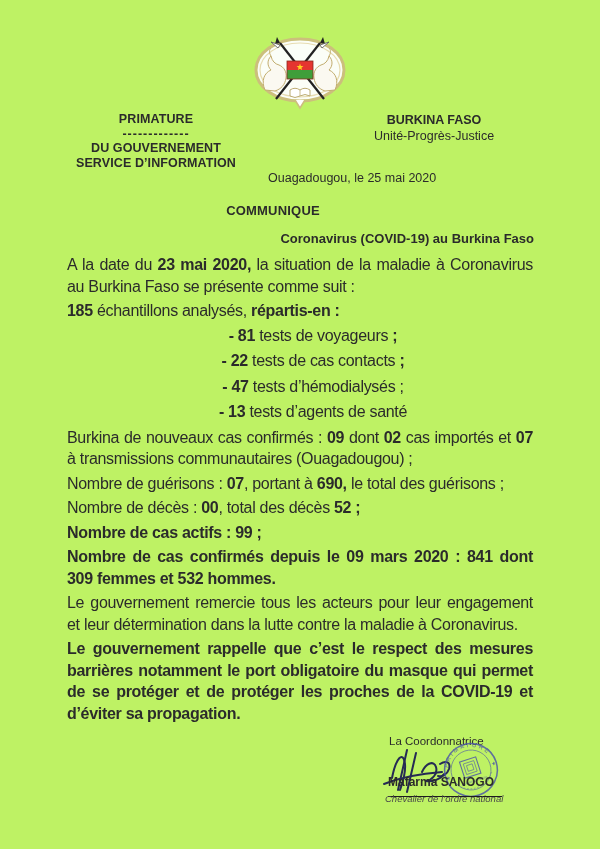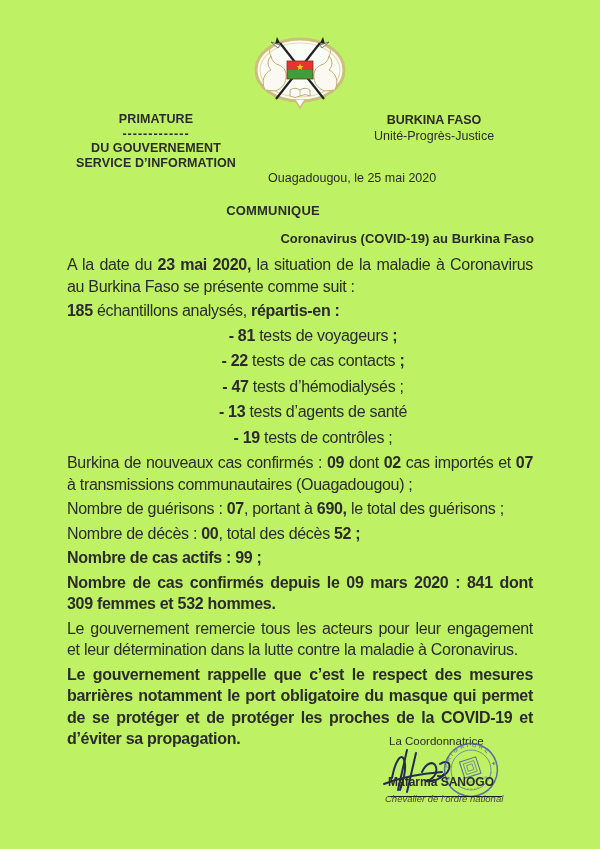--- a/index.html
+++ b/index.html
@@ -100,21 +100,20 @@
   <div class="title">COMMUNIQUE</div>
   <div class="subtitle">Coronavirus (COVID-19) au Burkina Faso</div>
 
   <div class="doc-body">
       <div class="para"><span>A la date du </span><span class="b">23 mai 2020,</span><span> la situation de la maladie à Coronavirus au Burkina Faso se présente comme suit :</span></div>
       <div class="para"><span class="b">185</span><span> échantillons analysés, </span><span class="b">répartis-en :</span></div>
       <div class="li"><span class="b">- 81</span><span> tests de voyageurs </span><span class="b">;</span></div>
       <div class="li"><span class="b">- 22</span><span> tests de cas contacts </span><span class="b">;</span></div>
       <div class="li"><span class="b">- 47</span><span> tests d’hémodialysés ;</span></div>
       <div class="li"><span class="b">- 13</span><span> tests d’agents de santé</span></div>
-      <div class="li"><span class="b">- 19</span><span> tests de contrôles ;</span></div>
       <div class="para"><span>Burkina de nouveaux cas confirmés : </span><span class="b">09</span><span> dont </span><span class="b">02</span><span> cas importés et </span><span class="b">07</span><span> à transmissions communautaires (Ouagadougou) ;</span></div>
       <div class="para"><span>Nombre de guérisons : </span><span class="b">07</span><span>, portant à </span><span class="b">690,</span><span> le total des guérisons ;</span></div>
       <div class="para"><span>Nombre de décès : </span><span class="b">00</span><span>, total des décès </span><span class="b">52 ;</span></div>
       <div class="para"><span class="b">Nombre de cas actifs : 99 ;</span></div>
       <div class="para"><span class="b">Nombre de cas confirmés depuis le 09 mars 2020 : 841 dont 309 femmes et 532 hommes.</span></div>
       <div class="para"><span>Le gouvernement remercie tous les acteurs pour leur engagement et leur détermination dans la lutte contre la maladie à Coronavirus.</span></div>
       <div class="para"><span class="b">Le gouvernement rappelle que c’est le respect des mesures barrières notamment le port obligatoire du masque qui permet de se protéger et de protéger les proches de la COVID-19 et d’éviter sa propagation.</span></div>
     </div>
 
   <div class="sig-role">La Coordonnatrice</div>

